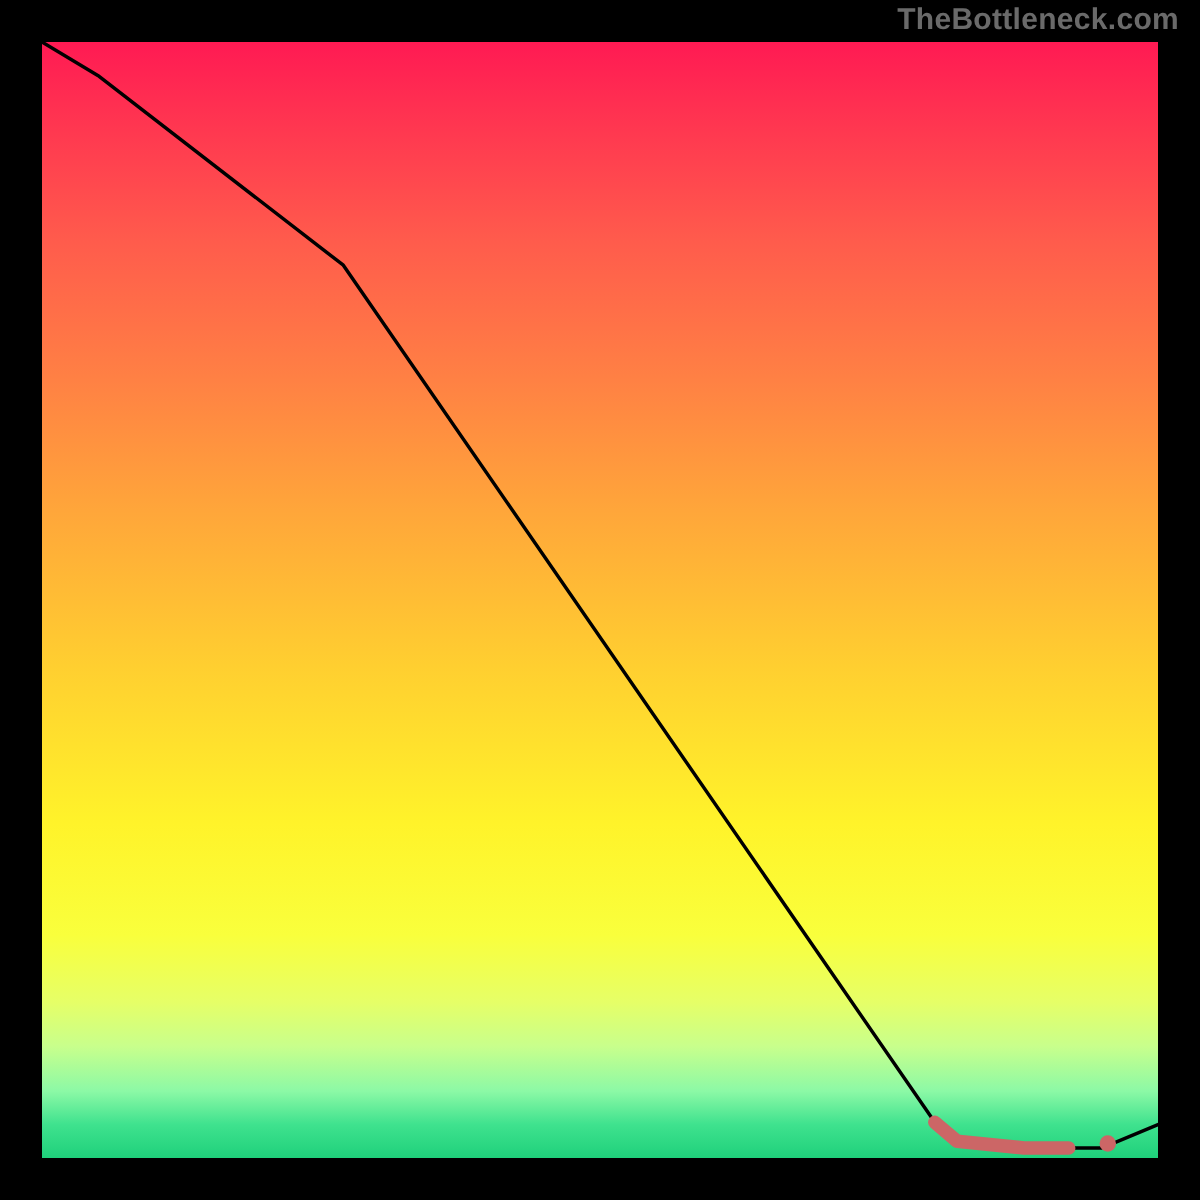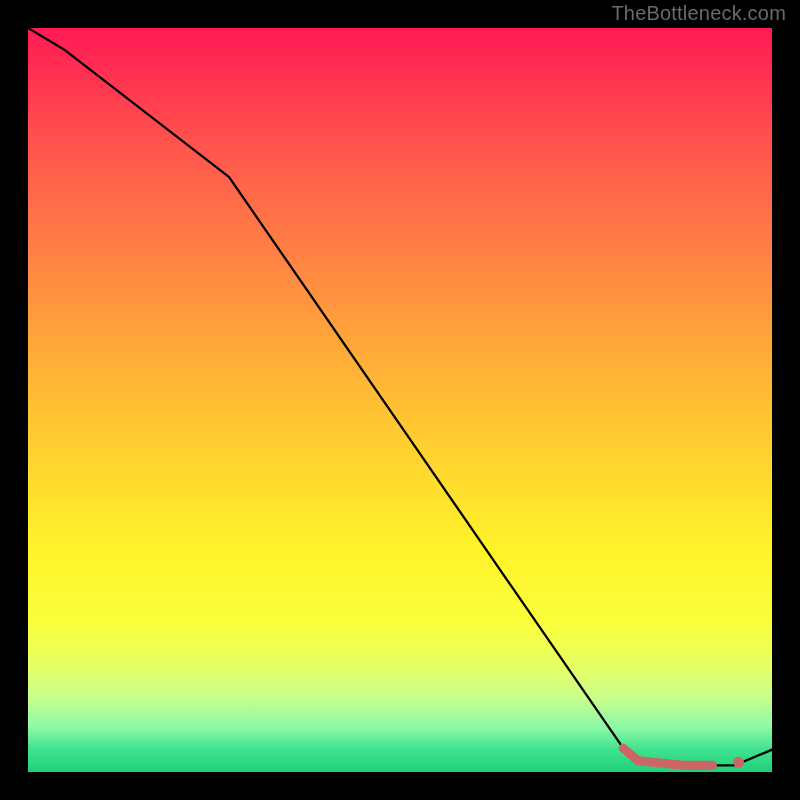--- a/index.html
+++ b/index.html
@@ -9,21 +9,21 @@
     width: 800px;
     height: 800px;
     background: #000;
   }
   .attribution {
     position: absolute;
     top: 2px;
     right: 14px;
     font-family: Arial, Helvetica, sans-serif;
     font-size: 20px;
-    font-weight: 400;
+    font-weight: 700;
     color: #6a6a6a;
     letter-spacing: 0.2px;
   }
   .plot-wrap {
     position: absolute;
     left: 28px;
     top: 28px;
     width: 744px;
     height: 744px;
   }

